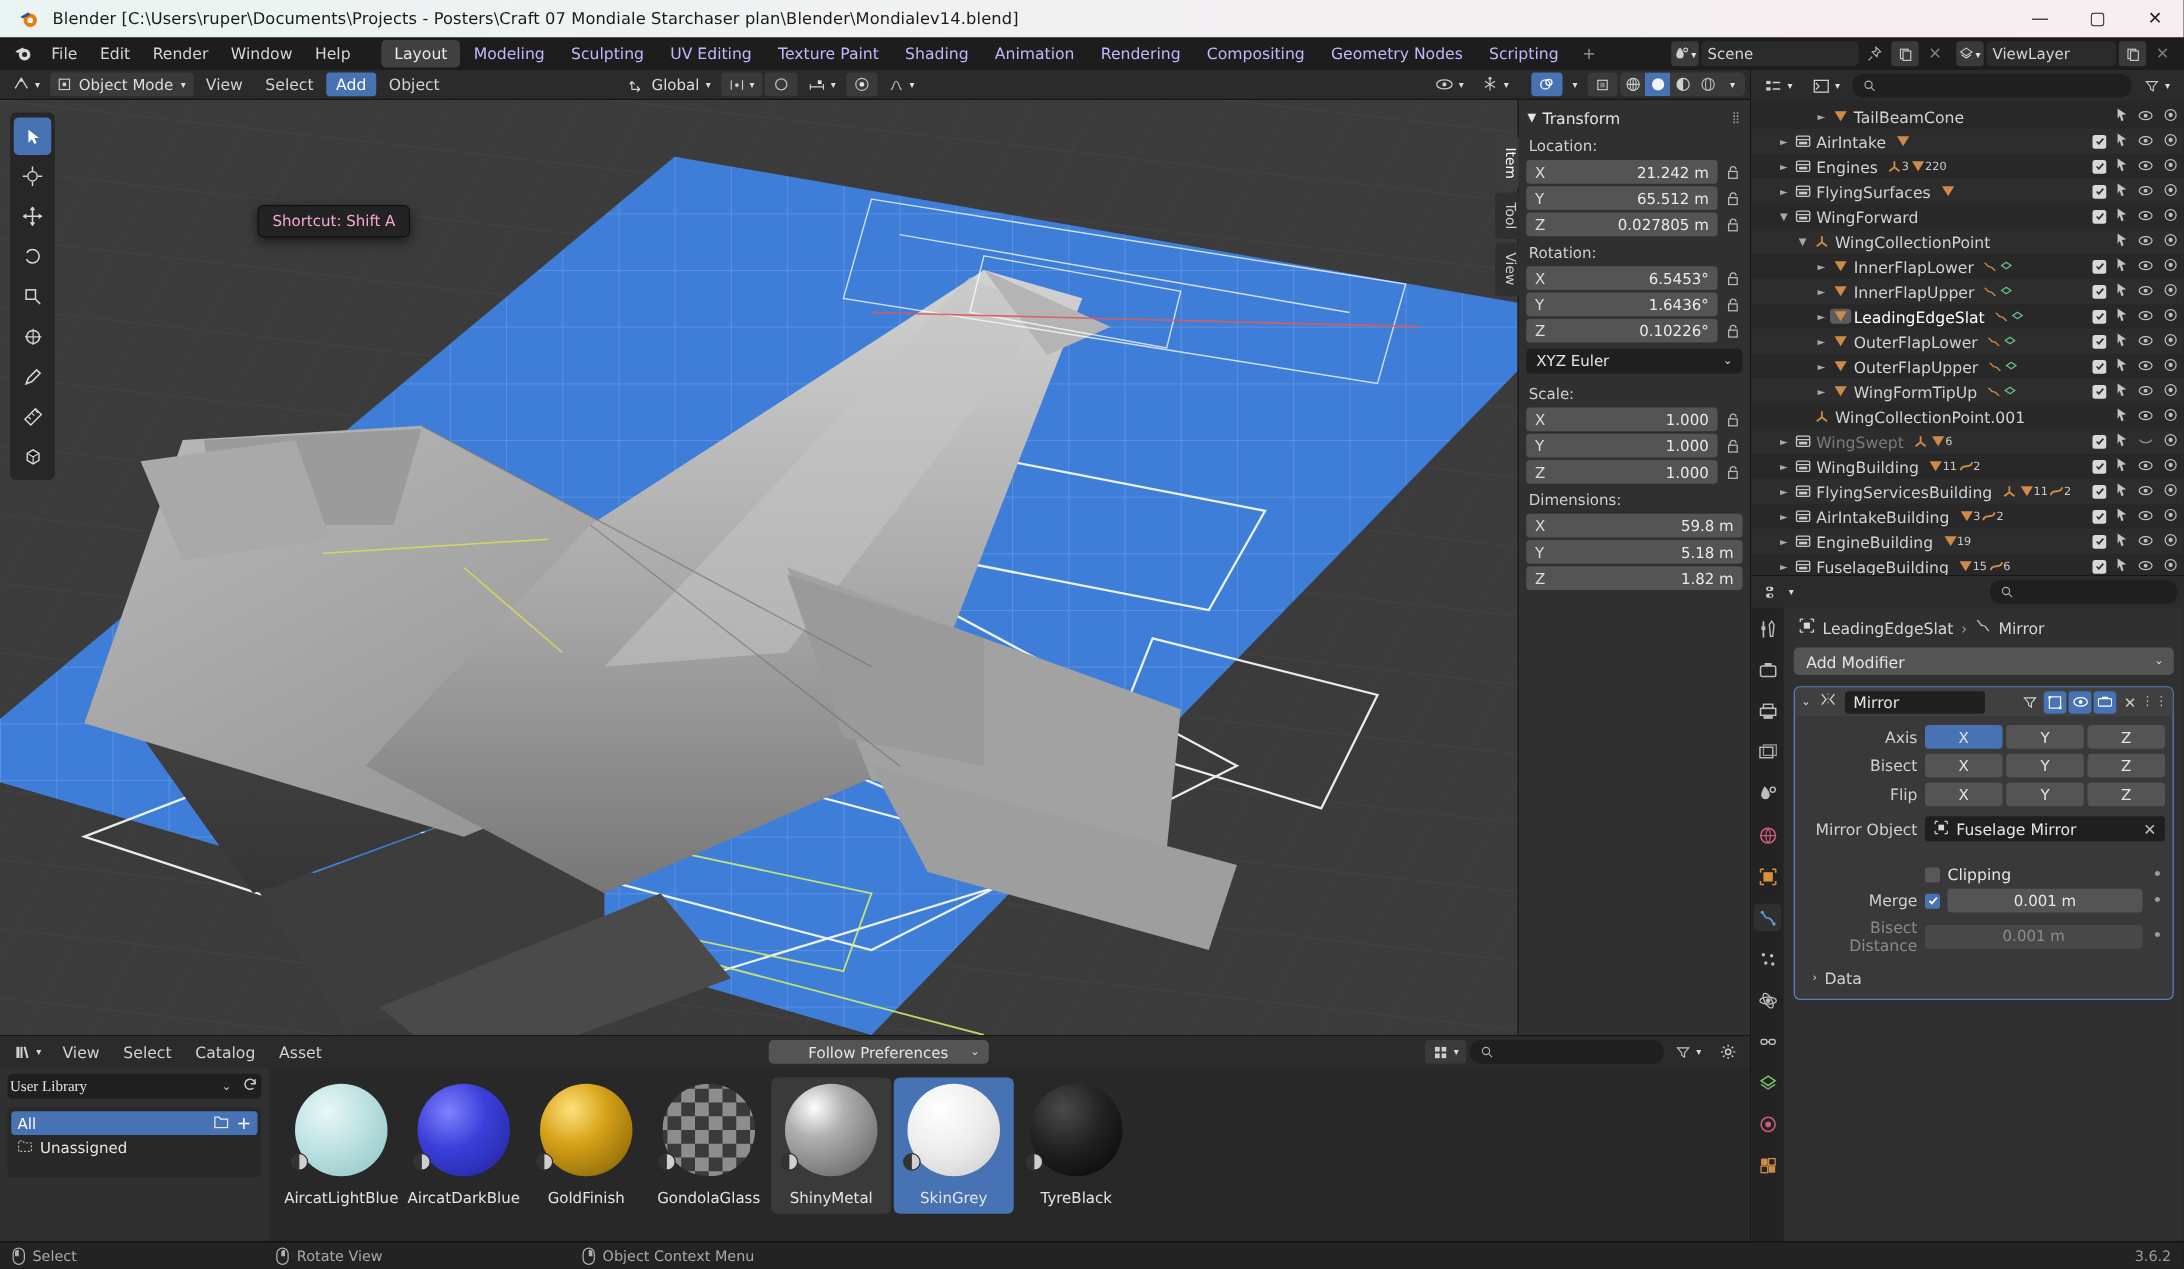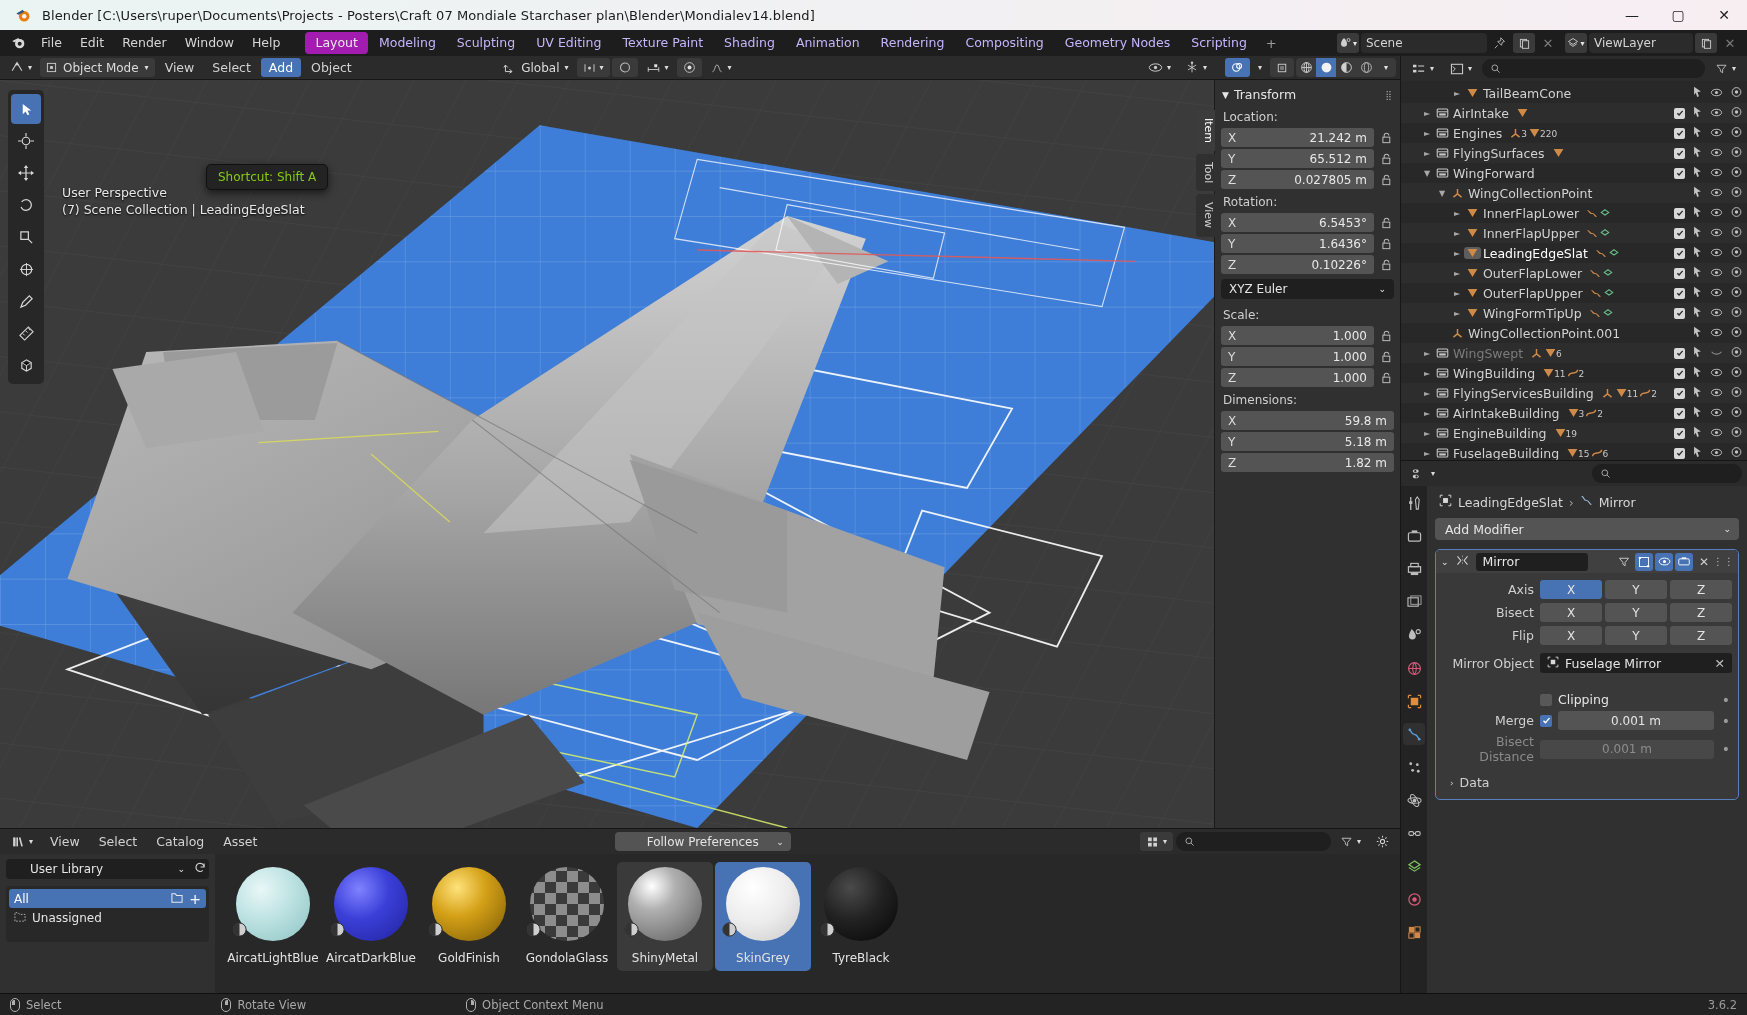--- a/index.html
+++ b/index.html
@@ -14,21 +14,21 @@
   .tb-icon { width:26px; margin-left:10px; display:flex; align-items:center; justify-content:center; }
   .tb-title { margin-left:6px; white-space:nowrap; letter-spacing:.1px; }
   .tb-spacer { flex:1; }
   .tb-btn { width:46px; height:30px; display:flex; align-items:center; justify-content:center; color:#222; font-size:14px; }
 
   
   .topbar { height:26px; background:#1d1d1d; display:flex; align-items:center; flex:none; }
   .blender-logo { width:26px; display:flex; align-items:center; justify-content:center; margin-left:6px; }
   .menu { padding:0 9px; height:22px; line-height:22px; border-radius:3px; color:#d6d6d6; font-size:12.5px; }
   .ws { padding:0 10px; height:22px; line-height:22px; border-radius:4px; color:#c4b5fd; font-size:12.5px; margin-right:1px; }
-  .ws.active { background:#a21caf; color:#e9e9e9; }
+  .ws.active { background:#404040; color:#e9e9e9; }
   .ws-plus { padding:0 8px; color:#9a9a9a; }
   .scene-block { display:flex; align-items:center; gap:2px; margin-right:6px; }
   .pill { background:#2b2b2b; border-radius:4px; height:20px; display:flex; align-items:center; padding:0 5px; color:#d4d4d4; font-size:12px; }
   .icobtn { width:22px; height:20px; background:#3a3a3a; border-radius:3px; display:flex; align-items:center; justify-content:center; }
   .icobtn.flat { background:transparent; }
 
   
   .viewheader { height:24px; background:#2b2b2b; display:flex; align-items:center; gap:2px; padding:0 4px; flex:none; border-bottom:1px solid #161616; }
   .vh-sep { width:8px; }
   .btn-sm { height:19px; border-radius:3px; background:#3a3a3a; display:flex; align-items:center; padding:0 6px; gap:4px; font-size:12px; color:#dcdcdc; }
@@ -46,21 +46,21 @@
   .viewportwrap { position:relative; flex:1; min-height:0; overflow:hidden; background:#3c3c3c; }
 
   
   .vp { position:absolute; inset:0; overflow:hidden; }
   .vp-bg { position:absolute; inset:0; background:#3b3b3b; }
   .toolshelf { position:absolute; left:8px; top:10px; width:36px; background:#272727; border-radius:5px; padding:4px 0; display:flex; flex-direction:column; gap:2px; z-index:6;}
   .tool { width:30px; height:30px; margin:0 3px; border-radius:4px; display:flex; align-items:center; justify-content:center; }
   .tool.sel { background:#4772b3; }
   .vp-text { position:absolute; left:62px; top:104px; font-size:12.5px; color:#e8e8e8; text-shadow:0 1px 2px #000; z-index:5; line-height:17px; }
   .tooltip { position:absolute; left:206px; top:84px; background:#232323; border:1px solid #111; border-radius:5px;
-    padding:5px 11px; font-size:12px; color:#84cc16; z-index:20; box-shadow:0 3px 9px rgba(0,0,0,.6); }
+    padding:5px 11px; font-size:12px; color:#f9a8d4; z-index:20; box-shadow:0 3px 9px rgba(0,0,0,.6); }
   .options-btn { position:absolute; right:8px; top:80px; background:#3a3a3a; border-radius:4px; height:20px; display:flex;
     align-items:center; padding:0 8px; font-size:12px; gap:5px; z-index:6; }
   .gizmo { position:absolute; right:46px; top:108px; width:58px; height:58px; z-index:6;}
   .navbtns { position:absolute; right:55px; top:180px; display:flex; flex-direction:column; gap:5px; z-index:6; }
   .navbtn { width:26px; height:26px; border-radius:50%; background:#2f2f2fcc; display:flex; align-items:center; justify-content:center; }
 
   
   .npanel { position:absolute; right:0; top:0; width:186px; bottom:0; background:#303030; border-left:1px solid #1b1b1b; z-index:8; }
   .np-head { display:flex; align-items:center; gap:5px; padding:7px 7px 3px 7px; font-size:12.5px; }
   .np-grip { margin-left:auto; color:#9a9a9a; letter-spacing:1px; font-size:9px;}
@@ -137,22 +137,22 @@
   
   .assets { height:165px; background:#303030; display:flex; flex-direction:column; border-top:1px solid #161616; flex:none; }
   .ashead { height:25px; background:#2b2b2b; display:flex; align-items:center; gap:3px; padding:0 5px; flex:none;}
   .as-center { flex:1; display:flex; justify-content:center; }
   .as-display { width:176px; height:19px; background:#545454; border-radius:4px; display:flex; align-items:center;
     justify-content:center; font-size:12px; position:relative; }
   .as-display .chev { position:absolute; right:7px; }
   .as-search { width:155px; height:19px; background:#1f1f1f; border-radius:9px; display:flex; align-items:center; padding:0 8px; gap:5px;}
   .asbody { flex:1; display:flex; min-height:0; }
   .aslib { width:215px; background:#303030; padding:5px 6px; flex:none;}
-  .libsel { height:20px; background:#1f1f1f; border-radius:4px; display:flex; align-items:center; padding:0 24px;
-    font-size:12px; position:relative; }
+  .libsel { height:20px; background:#1f1f1f; border-radius:4px; display:flex; align-items:center; padding:0 2px;
+    font-size:12px; position:relative;font-family:Liberation Serif, serif; }
   .libsel .chev { position:absolute; right:24px; }
   .catbox { margin-top:7px; background:#282828; border-radius:4px; padding:3px; height:56px; }
   .catrow { height:19px; display:flex; align-items:center; gap:6px; padding:0 5px; border-radius:3px; font-size:12px; }
   .catrow.sel { background:#4772b3; color:#fff; }
   .asgrid { flex:1; background:#282828; display:flex; align-items:flex-start; padding:8px 0 0 10px; gap:2px; overflow:hidden;}
   .acard { width:96px; padding:5px 0 6px 0; border-radius:5px; display:flex; flex-direction:column; align-items:center; }
   .acard.hov { background:#3a3a3a; }
   .acard.sel { background:#4772b3; }
   .thumb { width:74px; height:74px; border-radius:50%; position:relative; }
   .tbadge { position:absolute; left:-4px; bottom:4px; width:15px; height:15px; }
@@ -520,24 +520,20 @@
                 </svg>
             </div>
             <div class="tool">
               <svg width="15" height="15" viewBox="0 0 16 16">
                   <path d="M3 5 L8 2 L13 5 L13 11 L8 14 L3 11 Z" fill="none" stroke="#d6d6d6" stroke-width="1.2"></path>
                   <path d="M3 5 L8 8 L13 5 M8 8 L8 14" stroke="#d6d6d6" stroke-width="1"></path>
                 </svg>
             </div>
           </div>
 
-          <div class="vp-text">
-            <div>User Perspective</div>
-            <div>(7) Scene Collection | LeadingEdgeSlat</div>
-          </div>
 
           <div class="tooltip">Shortcut: Shift A</div>
 
           <div class="options-btn">
             <span>Options</span>
             <span style="font-size:8px">▾</span>
           </div>
 
           <svg class="gizmo" viewBox="0 0 60 60">
             <line x1="30" y1="30" x2="30" y2="10" stroke="#5fa3e0" stroke-width="2.2"></line>

